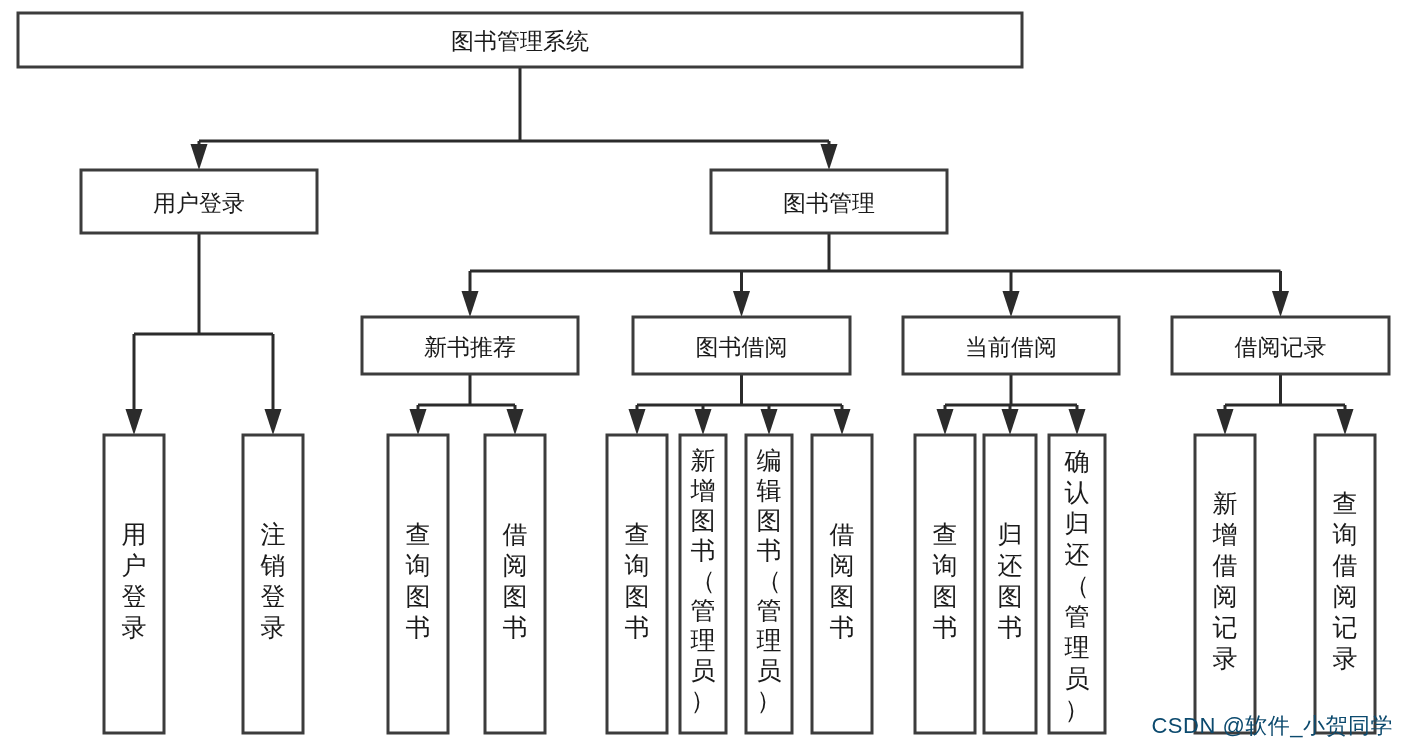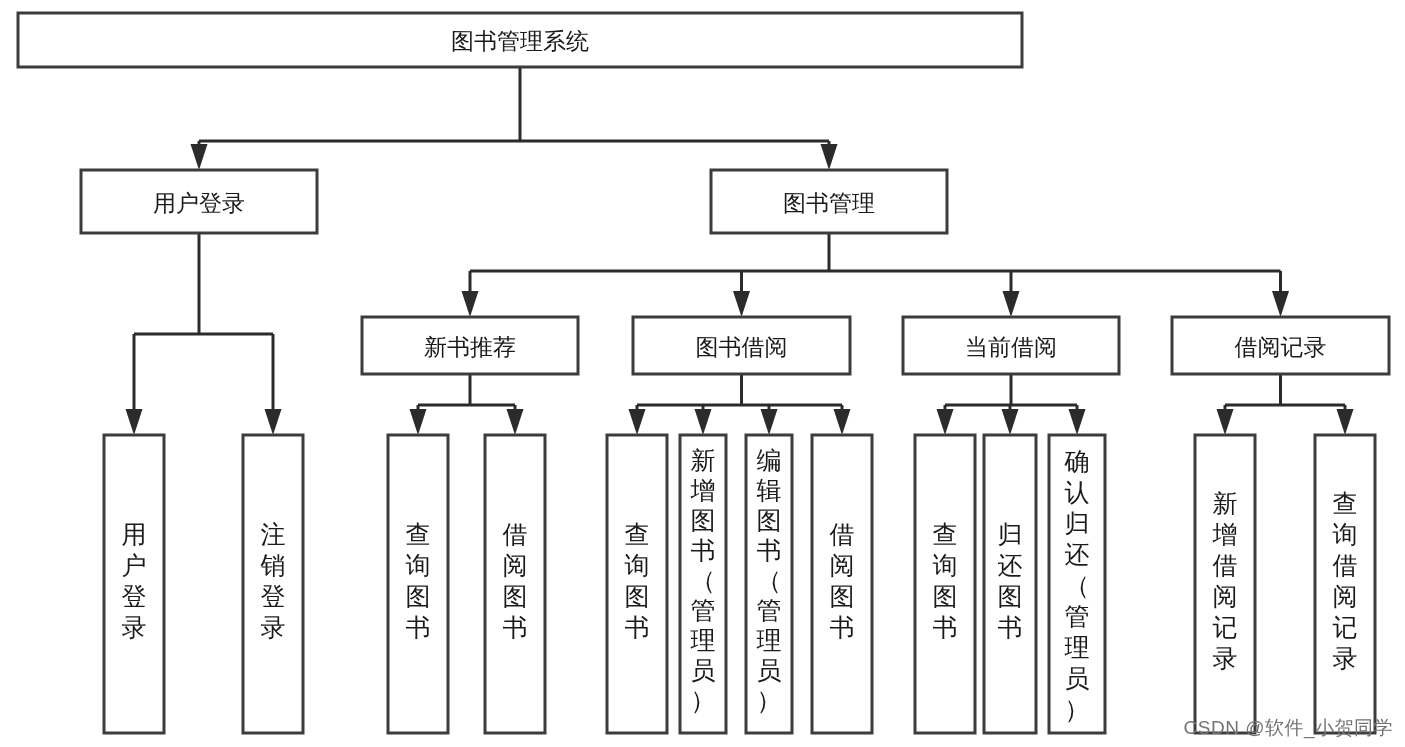--- a/index.html
+++ b/index.html
@@ -50,22 +50,22 @@
     fill: #1a1a1a;
     font-family: "Liberation Sans", "DejaVu Sans", sans-serif;
     font-size: 25px;
     text-anchor: middle;
   }
   .watermark {
     position: absolute;
     right: 12px;
     bottom: 6px;
     font-family: "Liberation Sans", "DejaVu Sans", sans-serif;
-    font-size: 19px;
-    color: #737373;
+    font-size: 22px;
+    color: #0c4a6e;
     letter-spacing: 0.5px;
     white-space: nowrap;
     pointer-events: none;
     margin-left: 11px;
   }
 </style>
 </head>
 <body>
 
 <div id="diagram-root">

